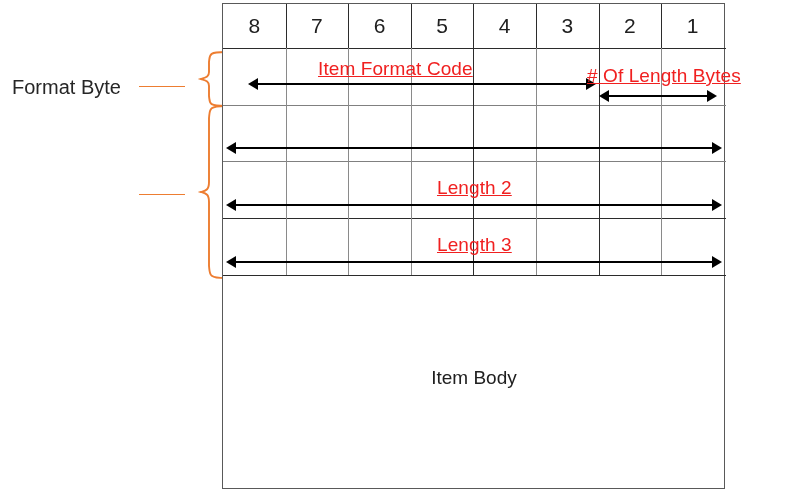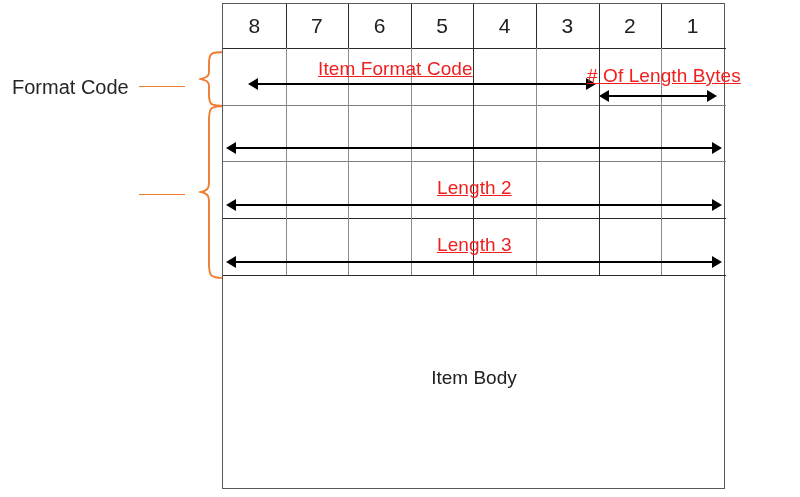--- a/index.html
+++ b/index.html
@@ -81,21 +81,21 @@
 
   
   .brace{position:absolute;}
   .lead{position:absolute;height:0;border-top:1.8px solid #ed7d31;}
 </style>
 </head>
 <body>
 
 <div id="stage">
 
-  <div class="side-label" style="left:12px;top:76px;">Format Code</div>
+  <div class="side-label" style="left:12px;top:76px;">Format Byte</div>
 
 
   <div class="lead" style="left:139px;top:86px;width:46px;"></div>
   <div class="lead" style="left:139px;top:194px;width:46px;"></div>
 
   <svg class="brace" style="left:182px;top:50px;" width="44" height="58" viewBox="0 0 44 58">
     <path d="M43 2 C 26 2, 28 5, 27 12 L 27 22 C 27 27, 24 27.5, 19 29
              C 24 30.5, 27 31, 27 36 L 27 46 C 28 53, 26 56, 43 56" fill="none" stroke="#ED7D31" stroke-width="1.9" stroke-linecap="round"></path>
   </svg>
 

